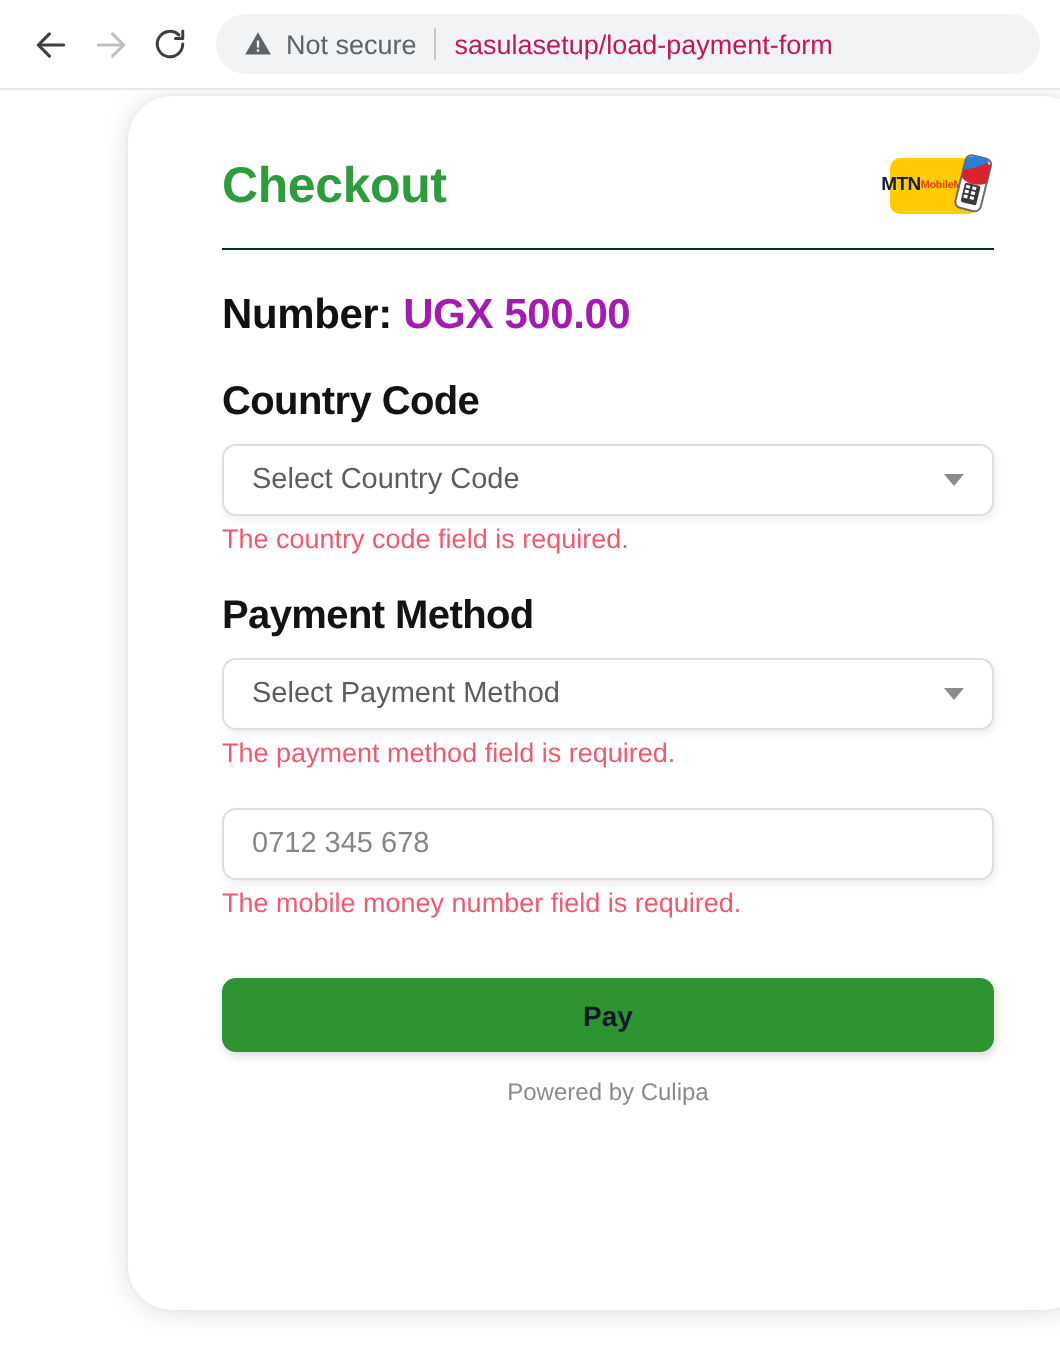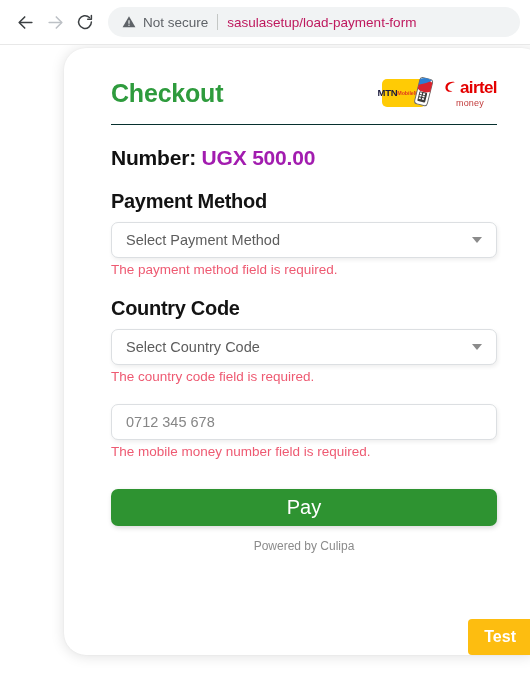--- a/index.html
+++ b/index.html
@@ -203,23 +203,23 @@
   }
 
   
   .pay-btn {
     margin-top: 30px;
     width: 100%;
     height: 37px;
     background: #2e9331;
     border: none;
     border-radius: 7px;
-    color: #ffffff;
-    font-size: 20px;
-    font-weight: normal;
+    color: #0f172a;
+    font-size: 14px;
+    font-weight: bold;
     font-family: "Liberation Sans", sans-serif;
     box-shadow: 1px 2px 5px rgba(0,0,0,0.15);
     cursor: pointer;
   }
 
   .powered {
     margin-top: 13px;
     text-align: center;
     font-size: 12px;
     color: #8b8b8b;
@@ -312,73 +312,61 @@
                 <rect x="11.6" y="17" width="2" height="1.6" fill="#ffffff"></rect>
                 <rect x="8.4" y="19.5" width="2" height="1.6" fill="#ffffff"></rect>
                 <rect x="11.6" y="19.5" width="2" height="1.6" fill="#ffffff"></rect>
                 <rect x="8.4" y="22" width="2" height="1.6" fill="#ffffff"></rect>
                 <rect x="11.6" y="22" width="2" height="1.6" fill="#ffffff"></rect>
               </g>
             </svg>
           </span>
         </div>
 
-        <div class="airtel-logo">
-          <div class="airtel-top">
-            <span>
-              <svg width="15" height="15" viewBox="0 0 24 24">
-                <path d="M19 5 C10 3 3 8 4 15 C5 20 11 22 15 19 C11 20 7 17 7.5 13 C8 8 14 5.5 19 5 Z" fill="#e40000"></path>
-              </svg>
-            </span>
-            <span class="airtel-word">airtel</span>
-          </div>
-          <div class="airtel-money">money</div>
-        </div>
 
       </div>
     </div>
 
     <hr class="head-rule">
 
     
     <div class="amount-row">
       <span>Number:</span>
       <span class="amount-value">UGX 500.00</span>
+    </div>
+
+    
+    <div class="field">
+      <div class="field-label">Country Code</div>
+      <div class="control select">
+        <span class="ctl-text">Select Country Code</span>
+        <span class="chevron"></span>
+      </div>
+      <div class="error-text">The country code field is required.</div>
     </div>
 
     
     <div class="field">
       <div class="field-label">Payment Method</div>
       <div class="control select">
         <span class="ctl-text">Select Payment Method</span>
         <span class="chevron"></span>
       </div>
       <div class="error-text">The payment method field is required.</div>
     </div>
 
     
     <div class="field">
-      <div class="field-label">Country Code</div>
-      <div class="control select">
-        <span class="ctl-text">Select Country Code</span>
-        <span class="chevron"></span>
-      </div>
-      <div class="error-text">The country code field is required.</div>
-    </div>
-
-    
-    <div class="field">
       <div class="control input">
         <span class="ctl-text">0712 345 678</span>
       </div>
       <div class="error-text">The mobile money number field is required.</div>
     </div>
 
     
     <button class="pay-btn">Pay</button>
 
     <div class="powered">Powered by Culipa</div>
 
   </div>
 
-  <div class="test-badge">Test</div>
 
 </div>
 
 </body></html>

